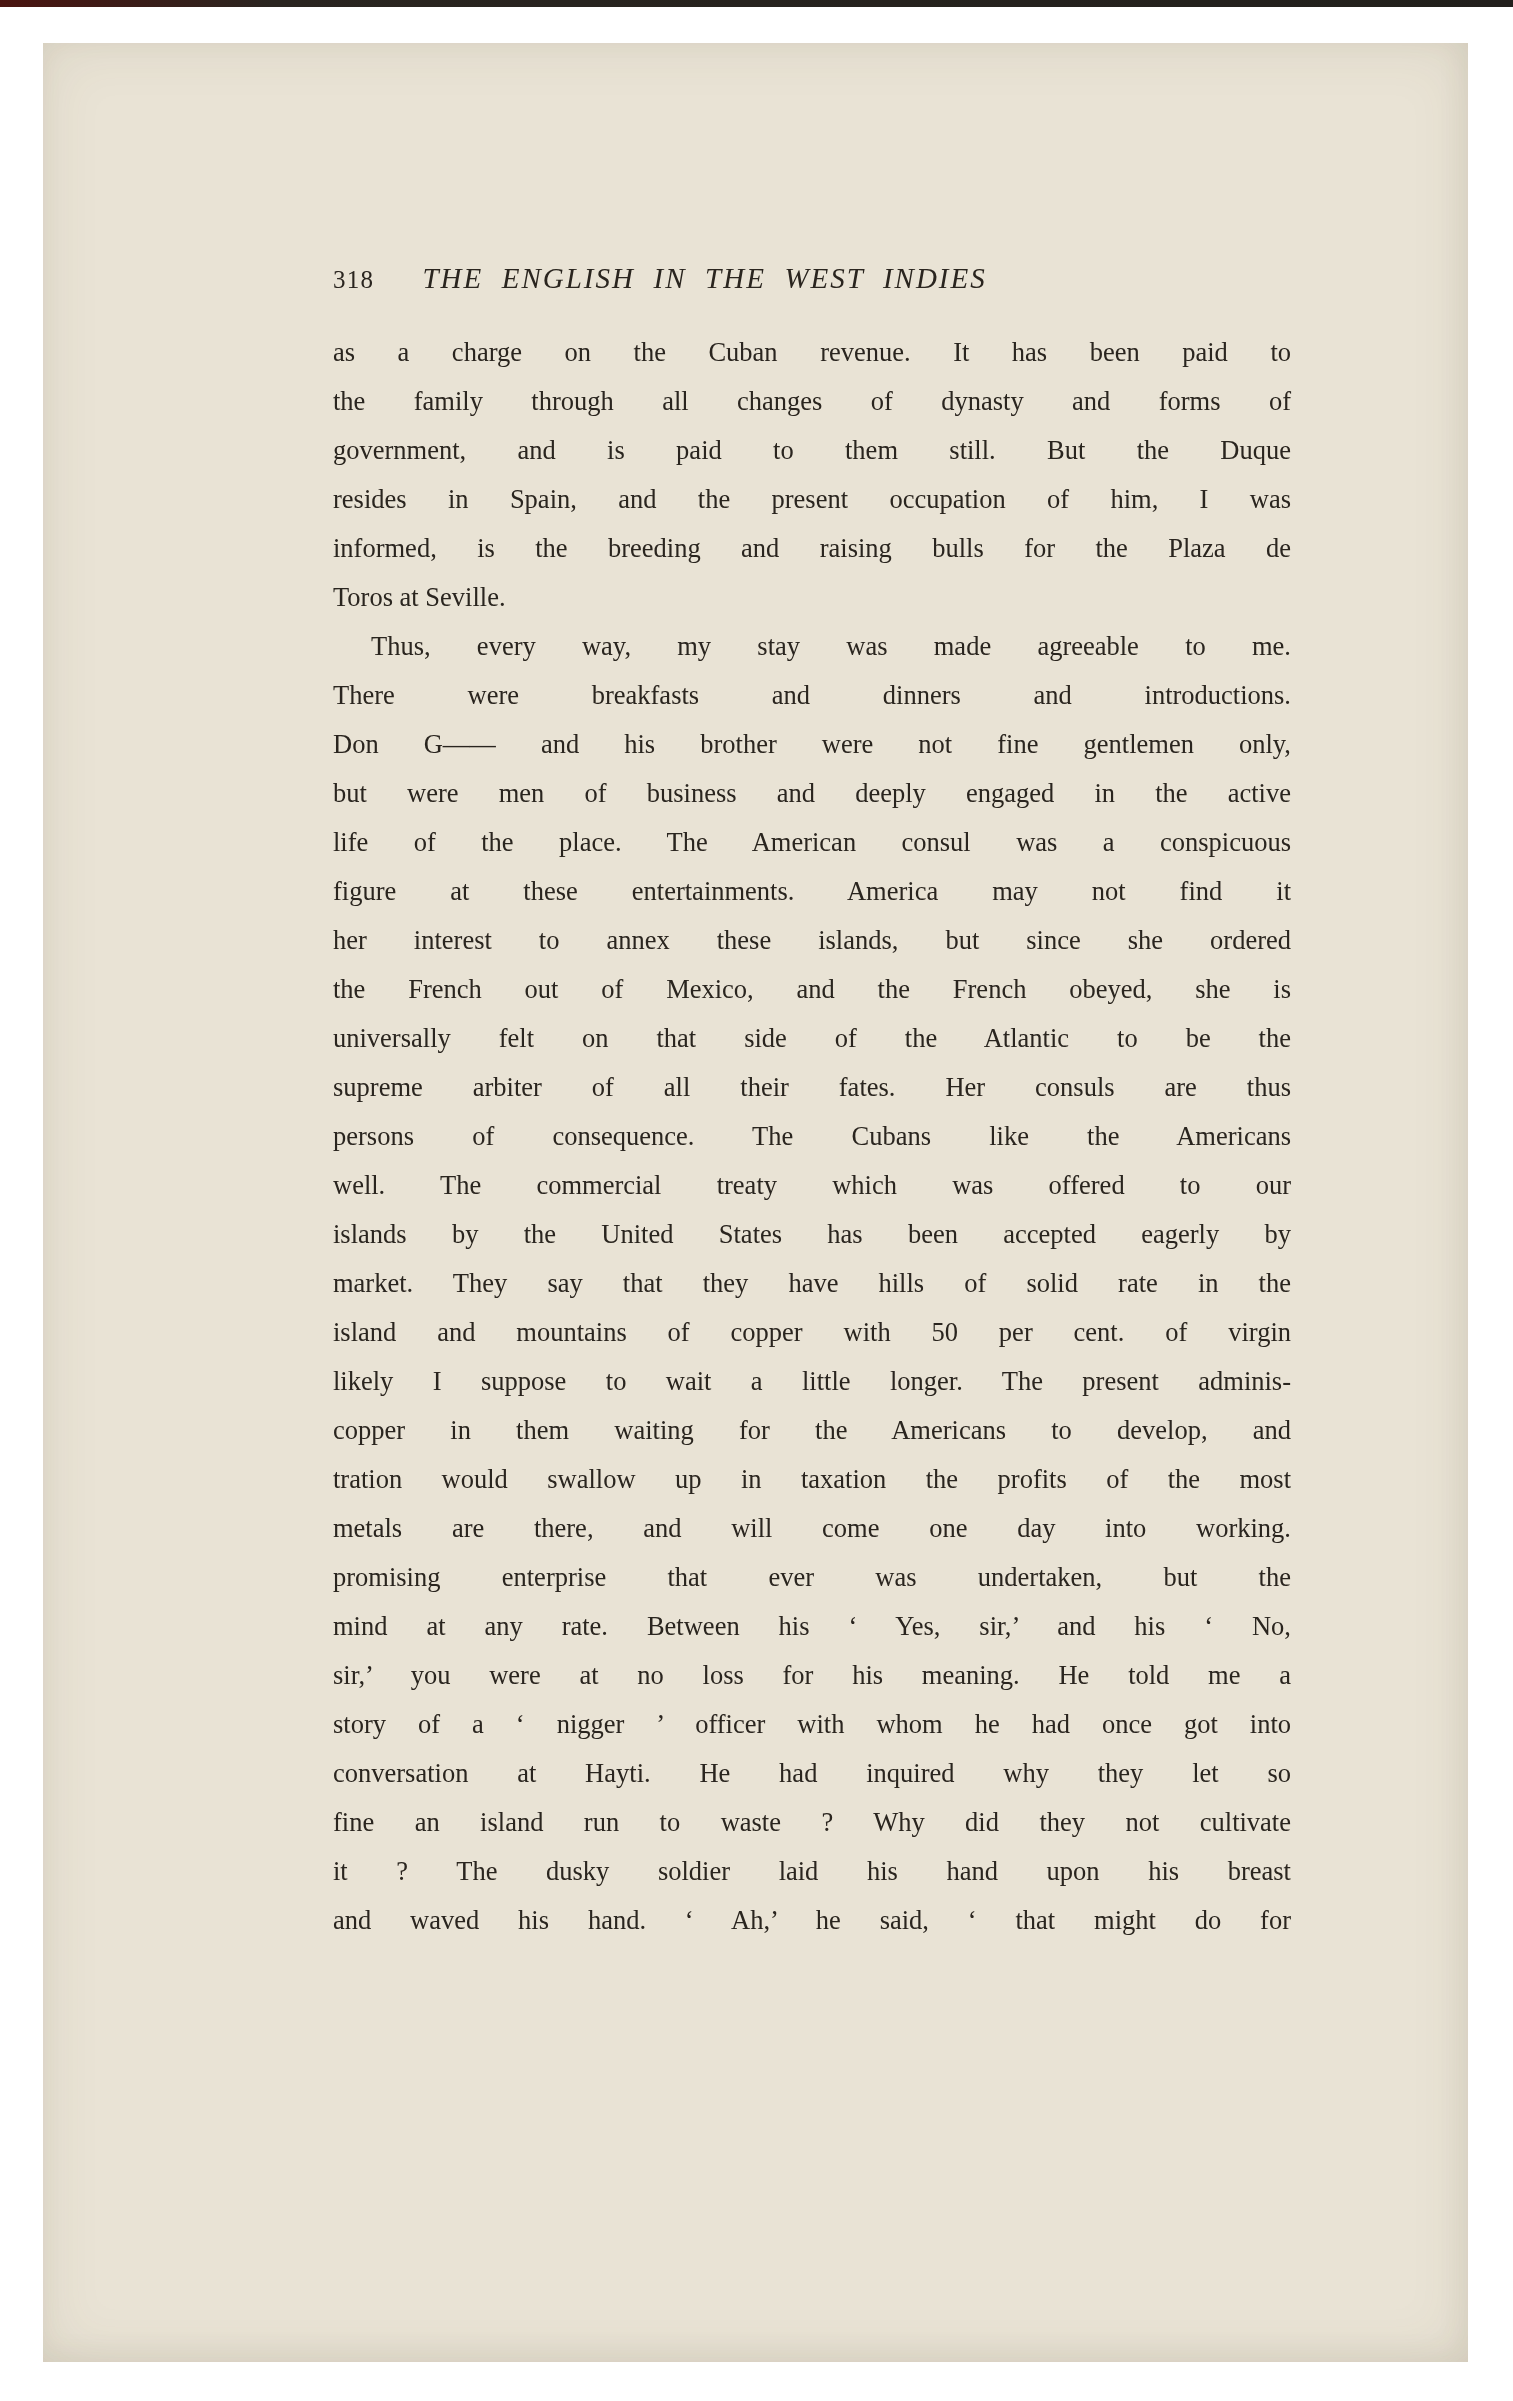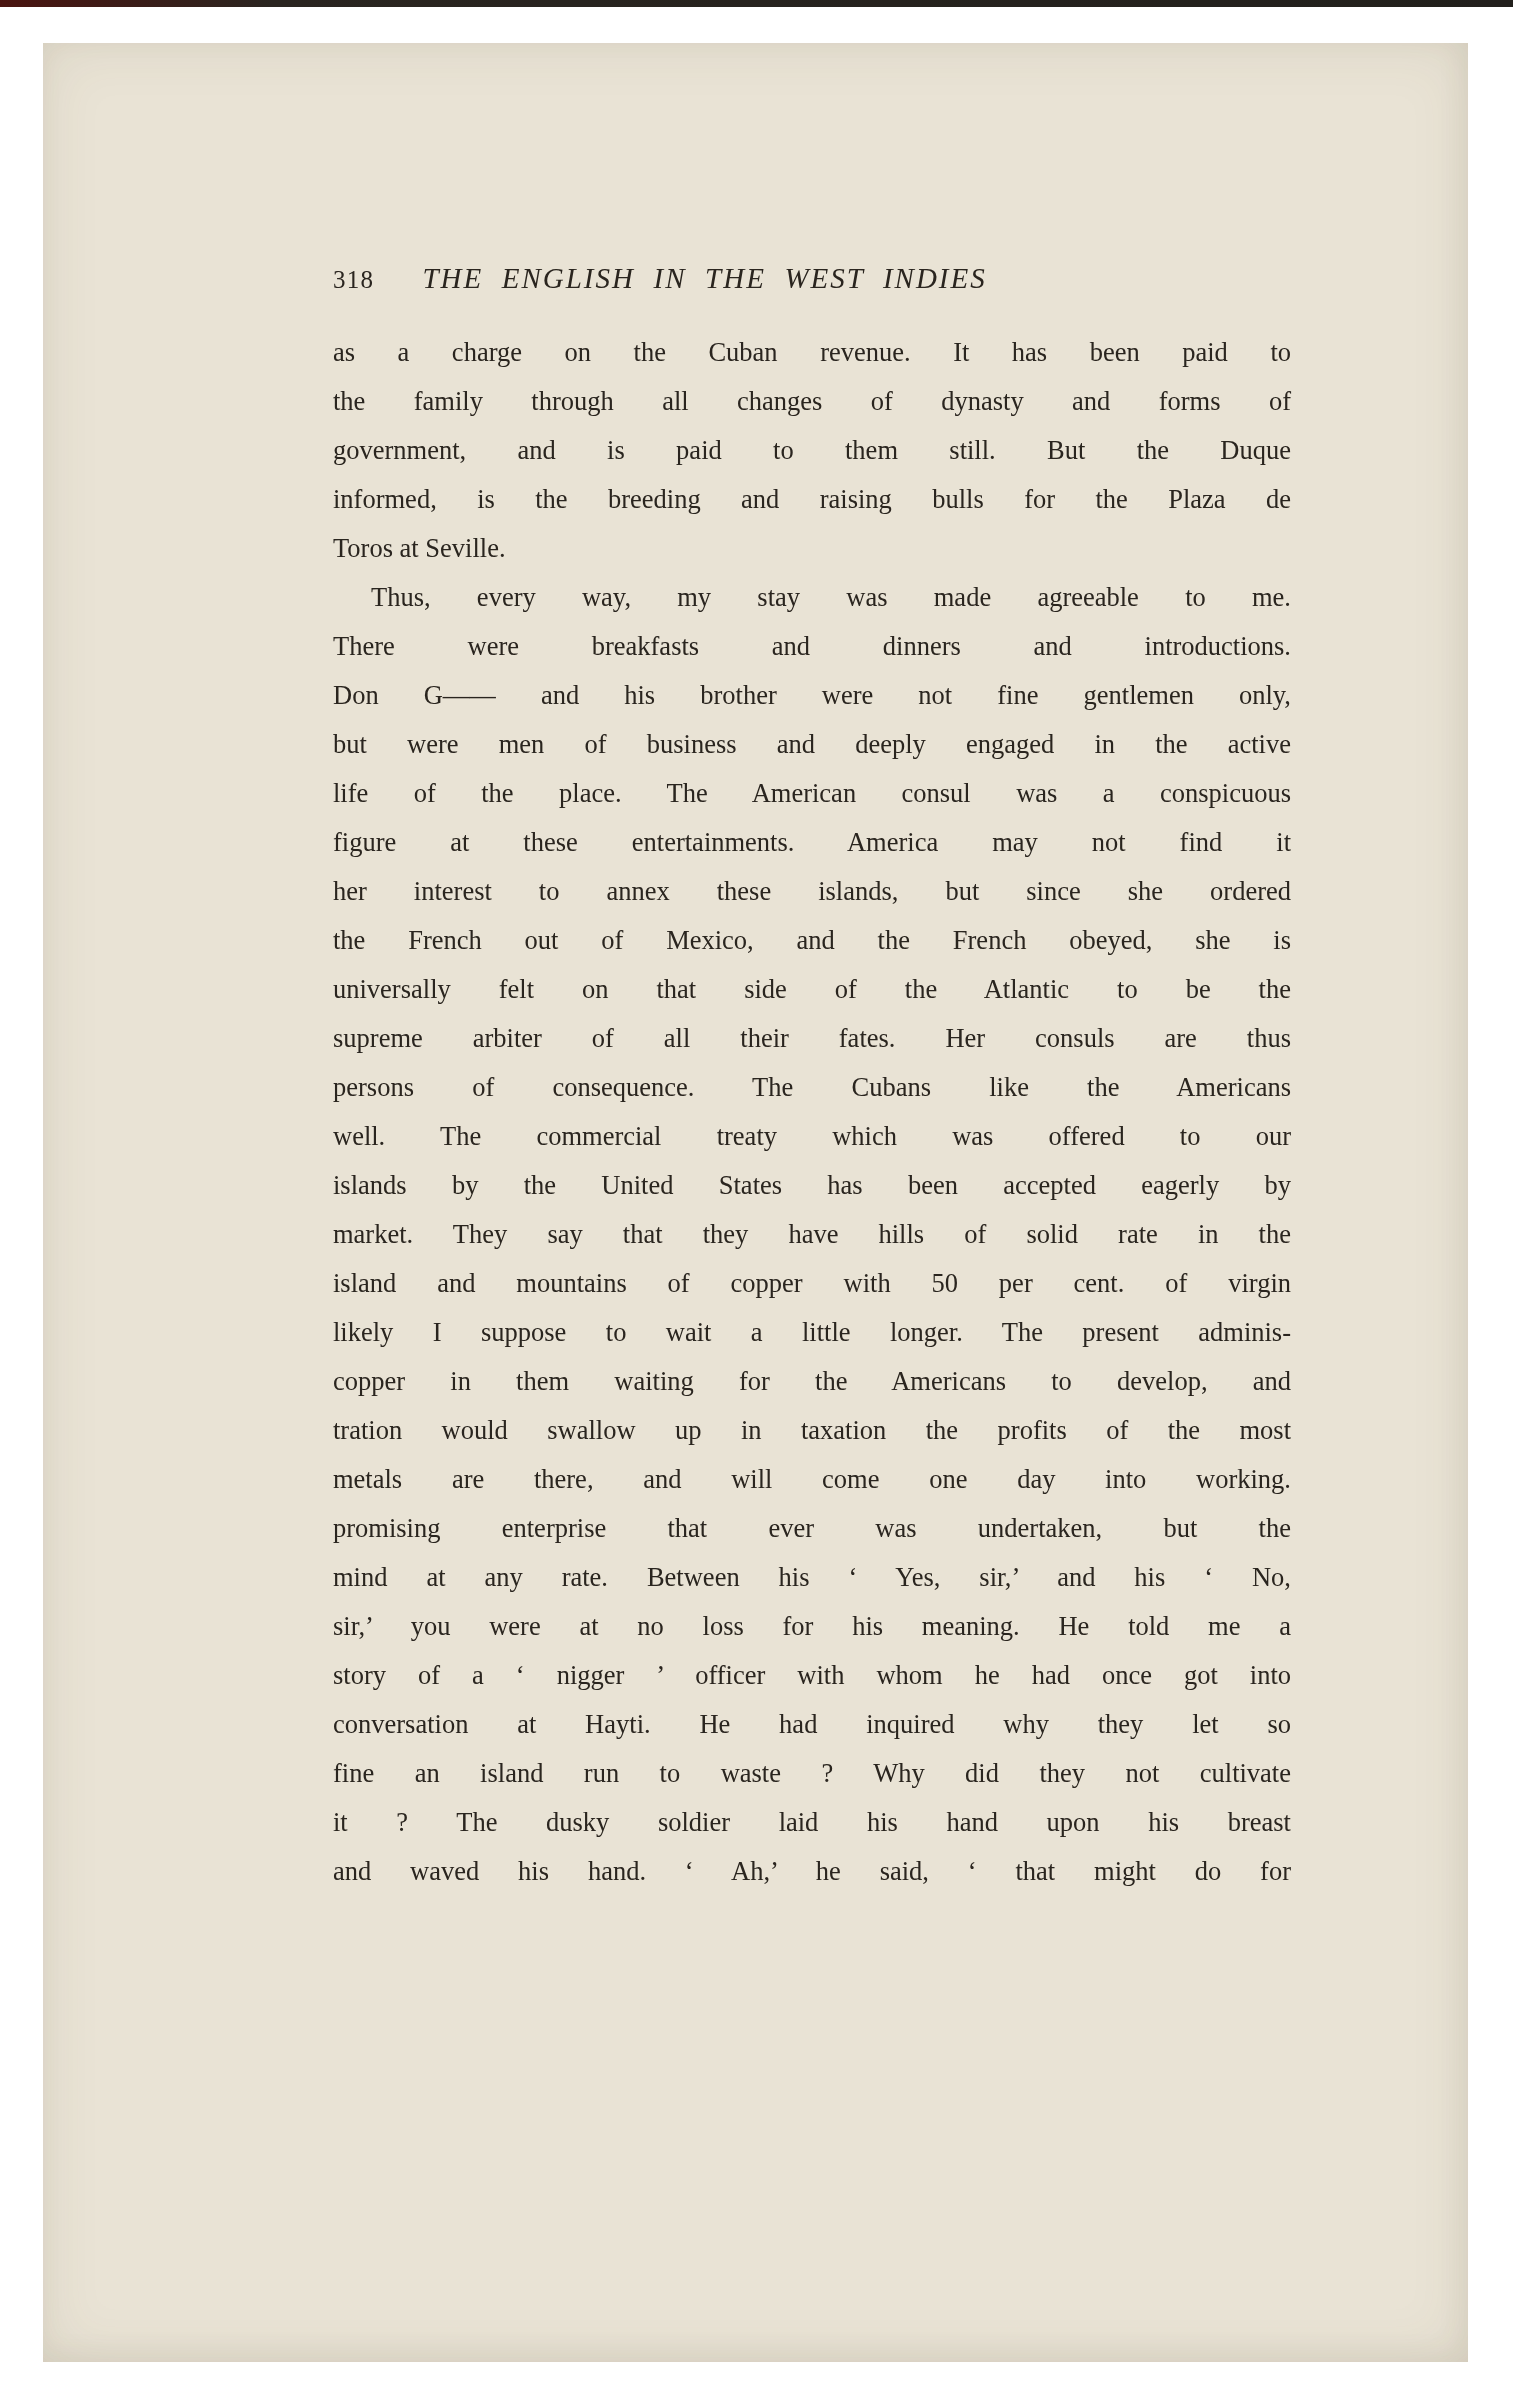--- a/index.html
+++ b/index.html
@@ -76,20 +76,21 @@
 <div class="book-page">
   <div class="column">
     <div class="page-header">
       <span class="page-number">318</span>
       <span class="running-title">THE ENGLISH IN THE WEST INDIES</span>
     </div>
     <div class="page-body">
         <div class="line">as a charge on the Cuban revenue.  It has been paid to</div>
         <div class="line">the family through all changes of dynasty and forms of</div>
         <div class="line">government, and is paid to them still.  But the Duque</div>
+        <div class="line">resides in Spain, and the present occupation of him, I was</div>
         <div class="line">informed, is the breeding and raising bulls for the Plaza de</div>
         <div class="line no-just-last">Toros at Seville.</div>
         <div class="line indent">Thus, every way, my stay was made agreeable to me.</div>
         <div class="line">There were breakfasts and dinners and introductions.</div>
         <div class="line">Don G—— and his brother were not fine gentlemen only,</div>
         <div class="line">but were men of business and deeply engaged in the active</div>
         <div class="line">life of the place.  The American consul was a conspicuous</div>
         <div class="line">figure at these entertainments.  America may not find it</div>
         <div class="line">her interest to annex these islands, but since she ordered</div>
         <div class="line">the French out of Mexico, and the French obeyed, she is</div>

